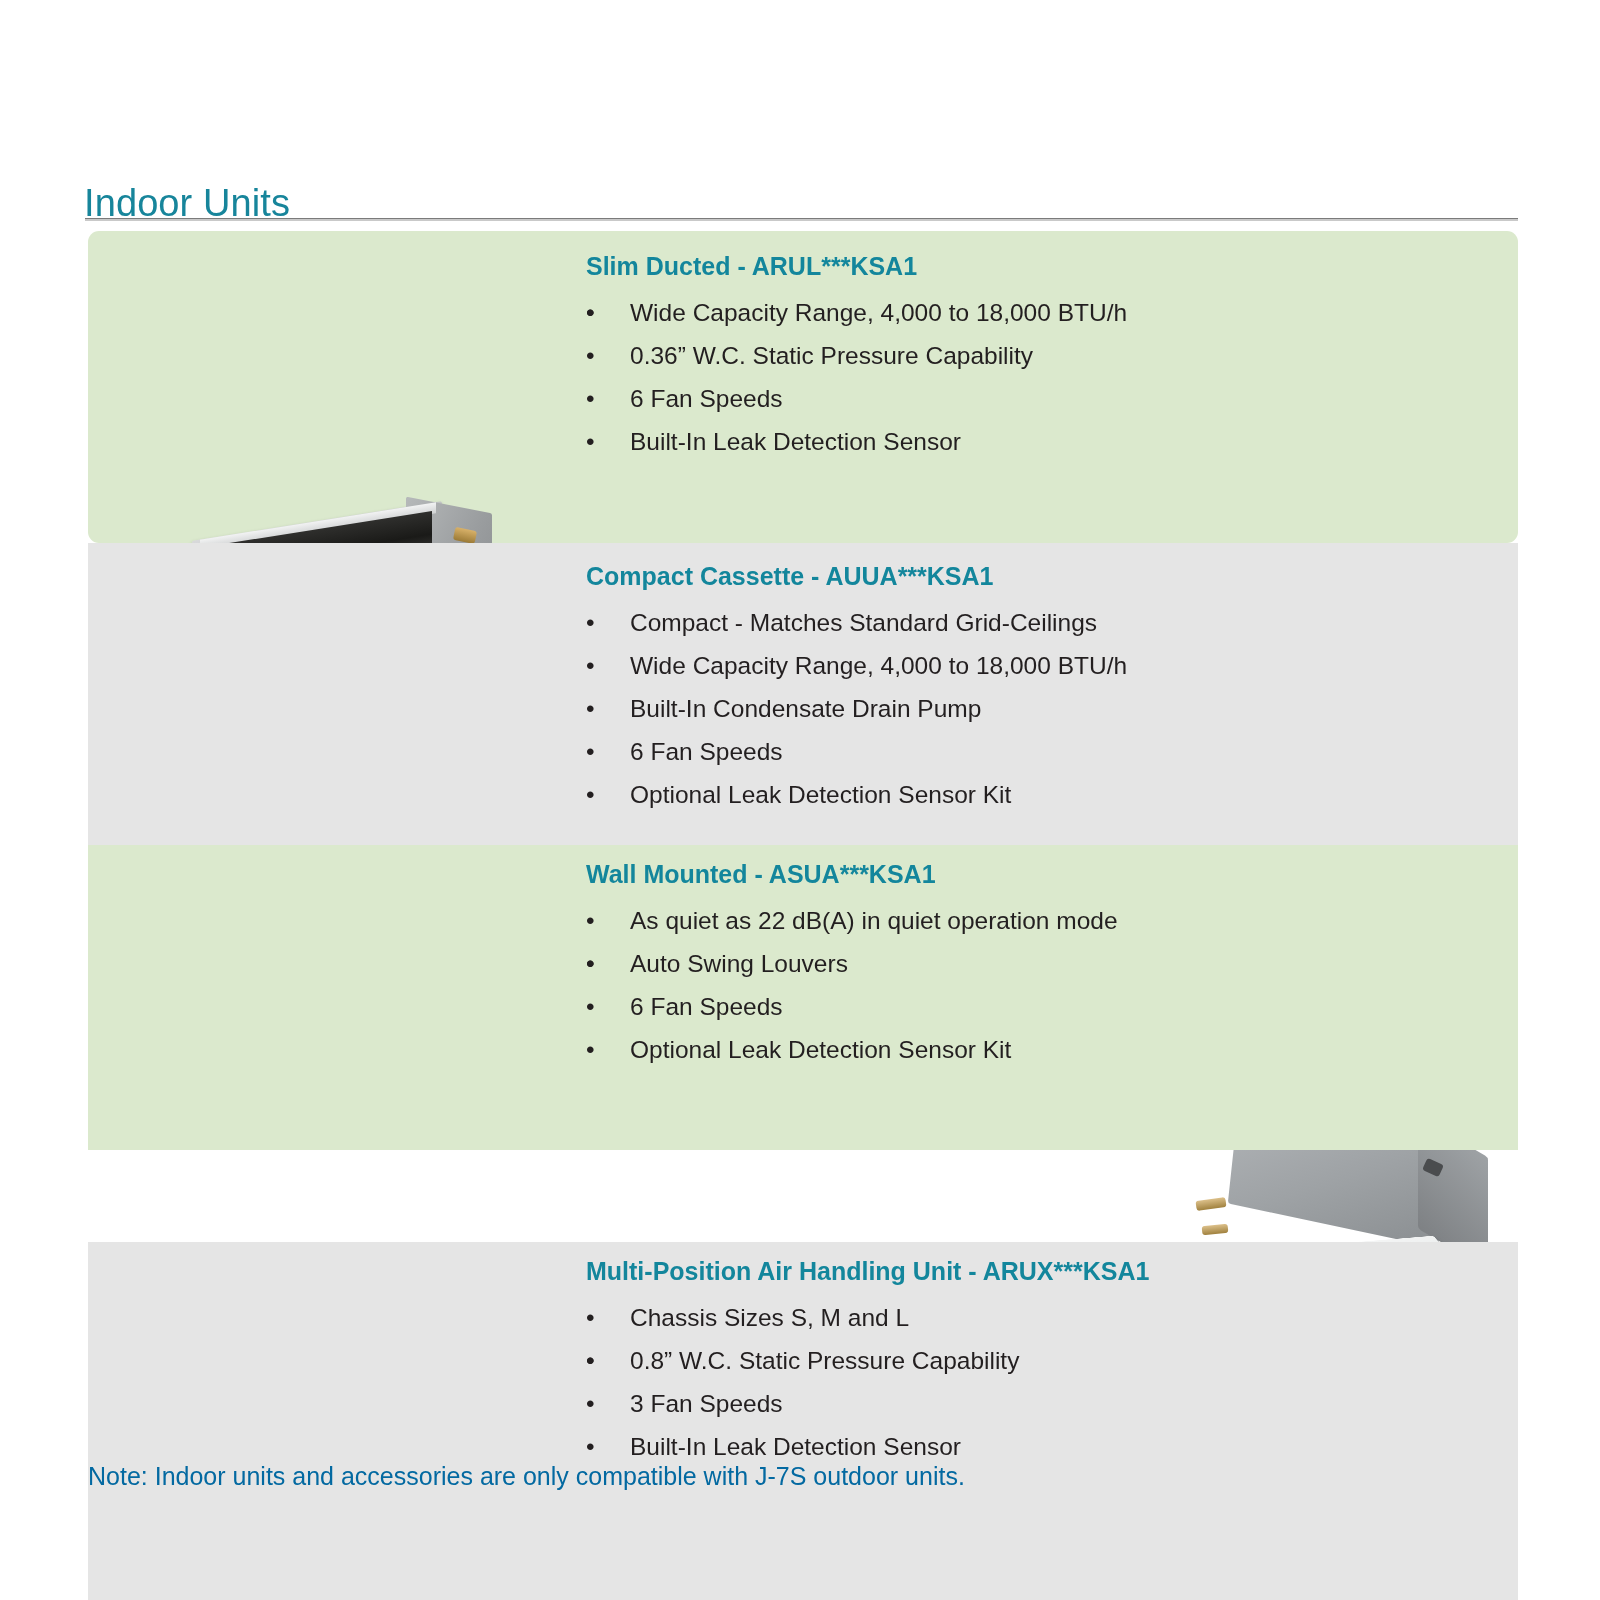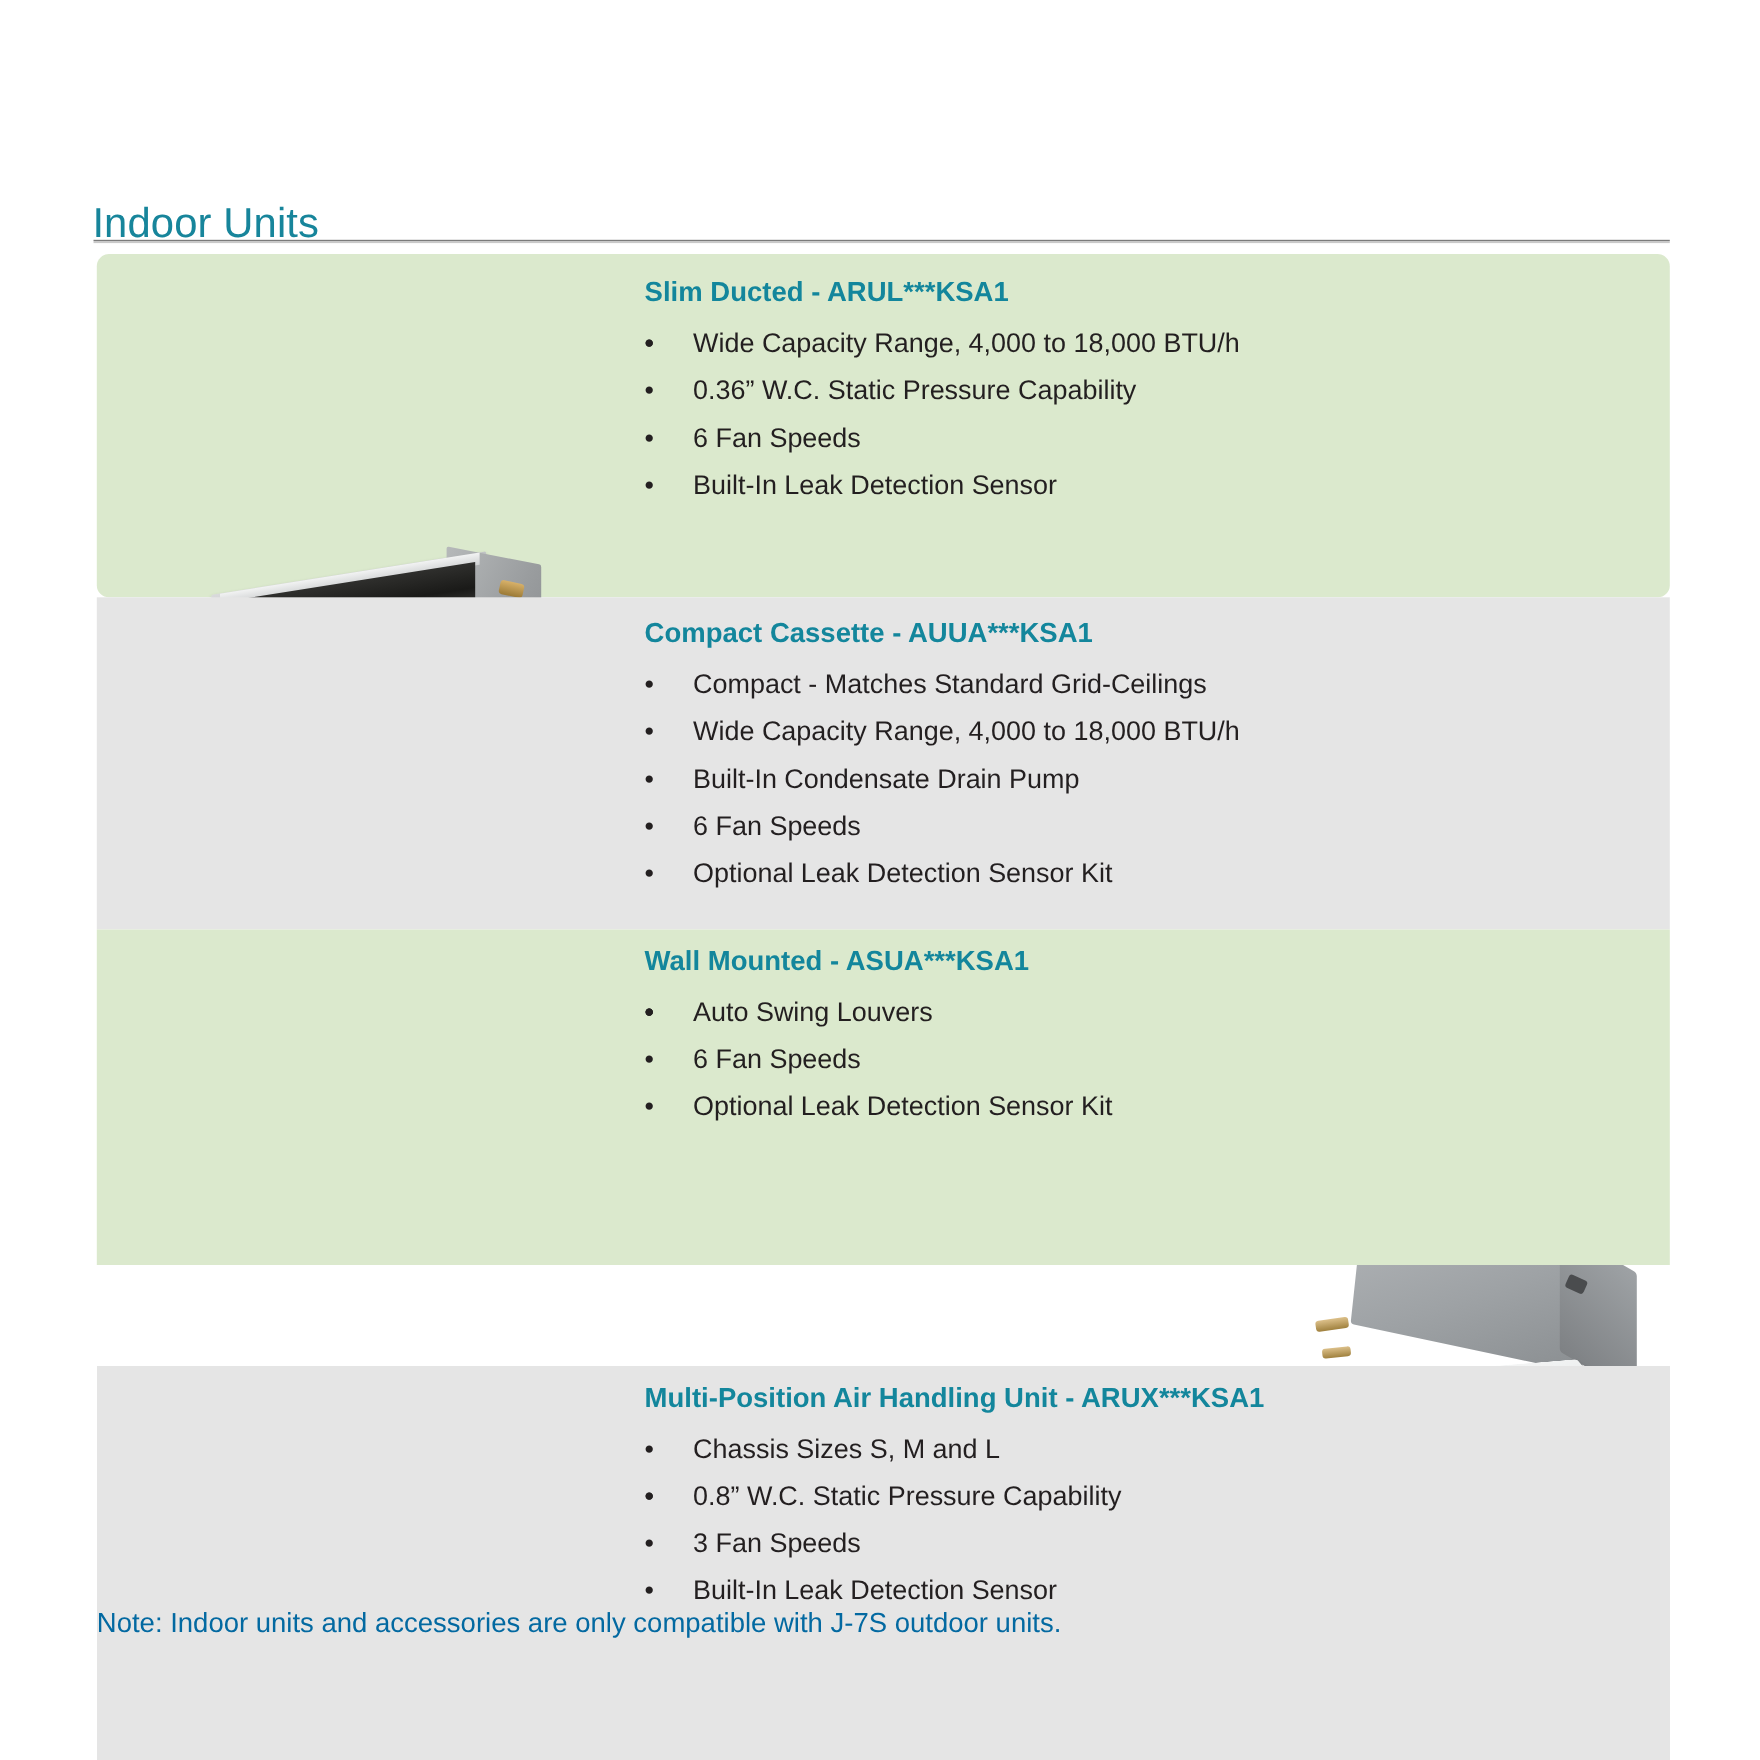--- a/index.html
+++ b/index.html
@@ -336,20 +336,21 @@
     </div>
   </div>
 
   <div class="band band-green" id="band-3">
 
     <div class="unit-text" style="top:14px;">
       <div class="unit-heading">Wall Mounted - ASUA***KSA1</div>
       <ul class="feature-list">
         <li class="feature-item">
           <span class="feature-bullet">•</span>
+          <span>As quiet as 22 dB(A) in quiet operation mode</span>
         </li>
         <li class="feature-item">
           <span class="feature-bullet">•</span>
         </li>
         <li class="feature-item">
           <span class="feature-bullet">•</span>
           <span>Auto Swing Louvers</span>
         </li>
         <li class="feature-item">
           <span class="feature-bullet">•</span>

